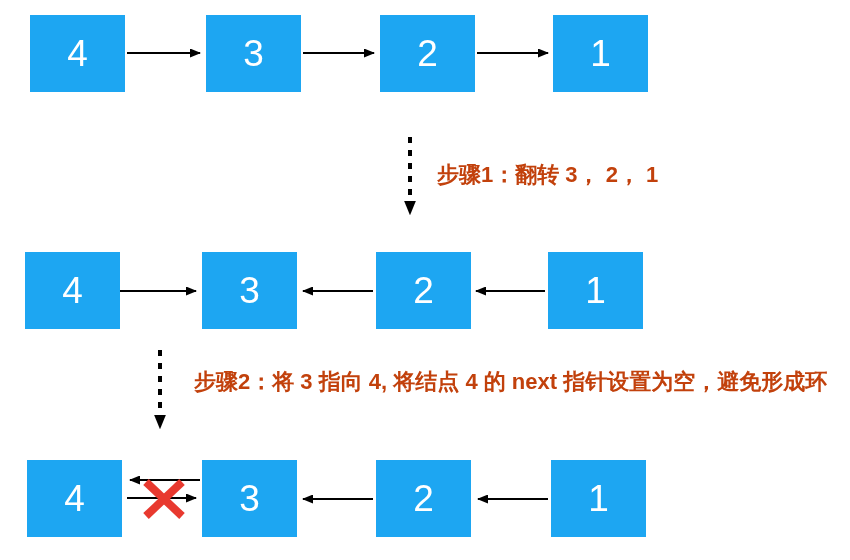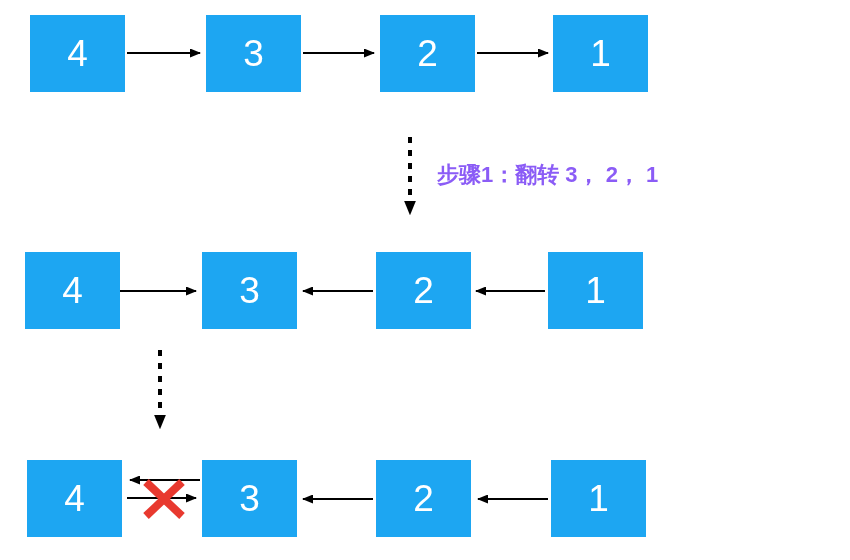--- a/index.html
+++ b/index.html
@@ -25,21 +25,21 @@
     color: var(--node-text, #ffffff);
     display: flex; align-items: center; justify-content: center;
     font-size: 37px;
     line-height: 1;
     user-select: none;
   }
   .step-label {
     position: absolute;
     font-weight: bold;
     font-size: 22px;
-    color: #8b5cf6;
+    color: #c2410c;
     white-space: nowrap;
     line-height: 1.05;
   }
 </style>
 </head>
 <body style="background: rgb(255, 255, 255);">
 
 <div class="canvas">
 
   <svg class="arrows-layer" width="850" height="560" viewBox="0 0 850 560" xmlns="http://www.w3.org/2000/svg">
@@ -79,19 +79,20 @@
   <div class="node" style="left:380px; top:15px;">2</div>
   <div class="node" style="left:553px; top:15px;">1</div>
 
   <div class="step-label" style="left:437px; top:163px;">步骤1：翻转 3， 2， 1</div>
 
   <div class="node" style="left:25px;  top:252px;">4</div>
   <div class="node" style="left:202px; top:252px;">3</div>
   <div class="node" style="left:376px; top:252px;">2</div>
   <div class="node" style="left:548px; top:252px;">1</div>
 
+  <div class="step-label" style="left:194px; top:370px;">步骤2：将 3 指向 4, 将结点 4 的 next 指针设置为空，避免形成环</div>
 
   <div class="node" style="left:27px;  top:460px;">4</div>
   <div class="node" style="left:202px; top:460px;">3</div>
   <div class="node" style="left:376px; top:460px;">2</div>
   <div class="node" style="left:551px; top:460px;">1</div>
 
 </div>
 
 </body></html>

